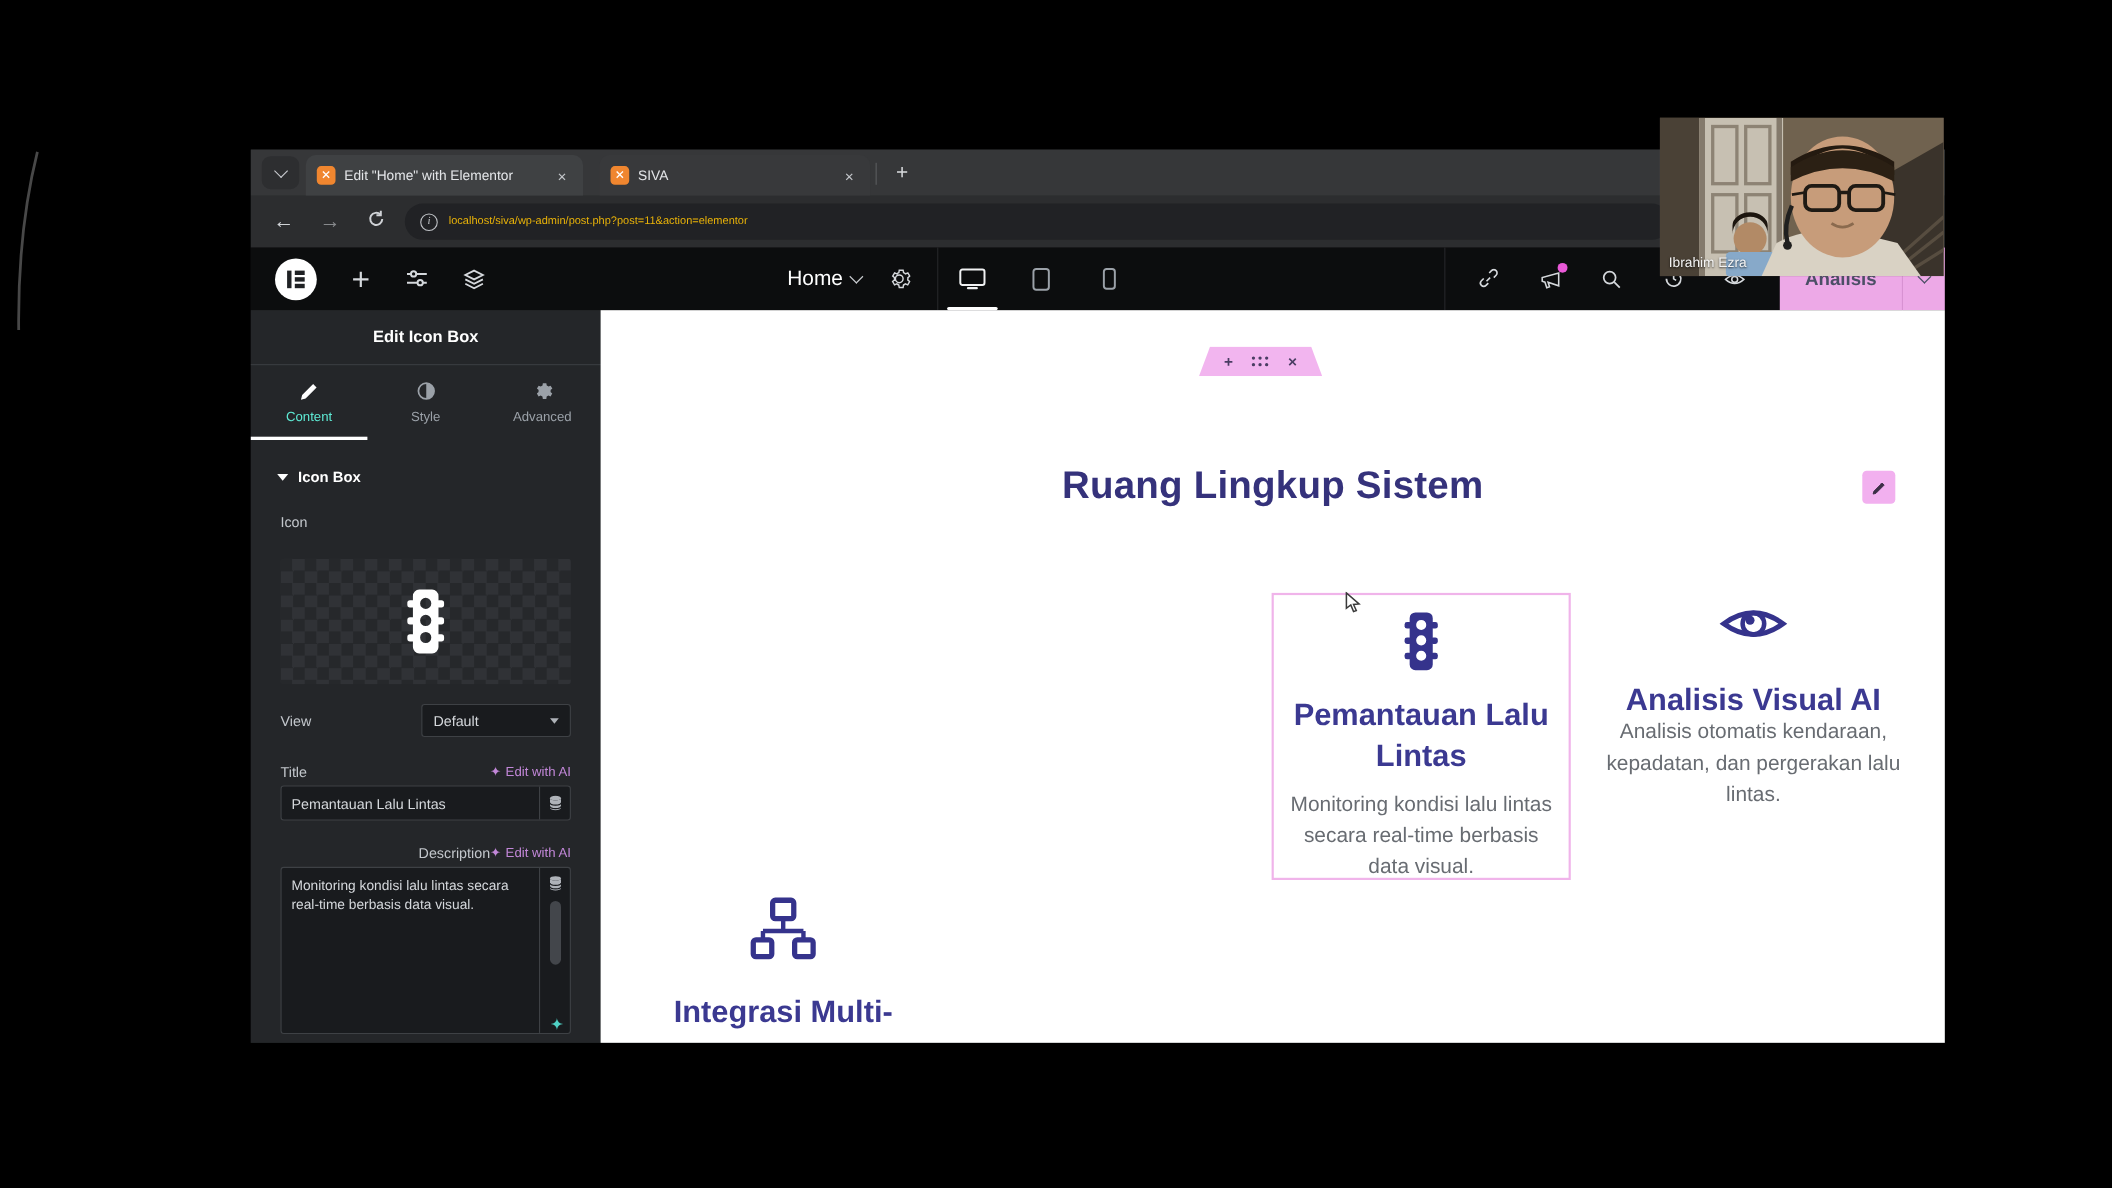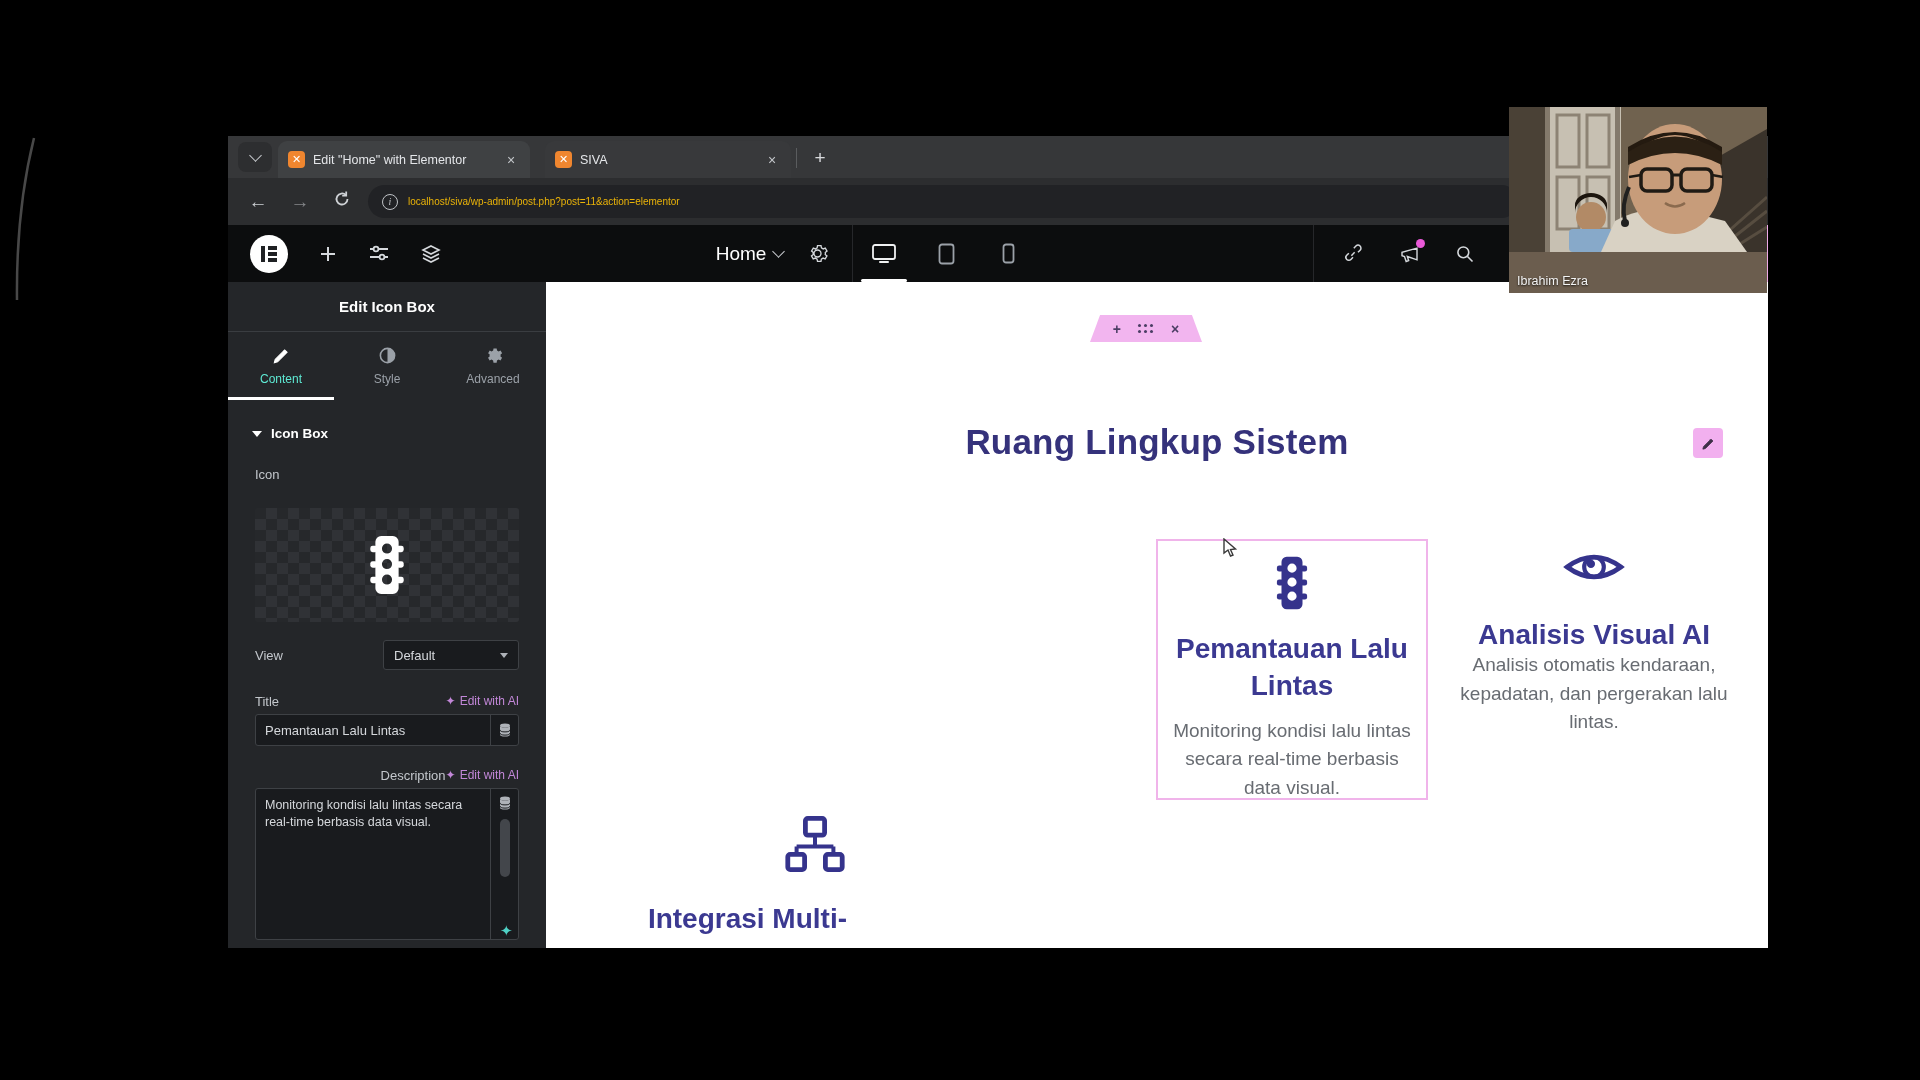--- a/index.html
+++ b/index.html
@@ -125,28 +125,28 @@
 
   .icon-box { text-align:center; }
   .ib-title { font-weight:bold; color:#3b3991; }
   .ib-desc { color:#686c72; }
   #ibox1 { left:610px; top:257px; width:272px; height:261px; border:2px solid #f0b4ea; padding-top:14px; }
   #ibox1 .ib-title { font-size:28px; line-height:1.32; margin-top:16px; }
   #ibox1 .ib-desc  { font-size:19px; line-height:1.5; margin:12px 14px 0; }
   #ibox2 { left:902px; top:263px; width:292px; }
   #ibox2 .ib-title { font-size:28px; margin-top:26px; }
   #ibox2 .ib-desc  { font-size:19px; line-height:1.5; margin-top:0; }
-  #ibox3 { left:31px; top:533px; width:270px;text-align:right; }
+  #ibox3 { left:31px; top:533px; width:270px; }
   #ibox4 { left:323px; top:533px; width:270px; }
   #ibox3 .ib-title, #ibox4 .ib-title { font-size:28px; line-height:1.55; margin-top:20px; }
 
   #mouse-cursor { left:676px; top:256px; }
 
   
-  #webcam { left:1509px; top:107px; width:258px; height:186px; z-index:40; overflow:hidden; background:#6b5d4e; }
+  #webcam { left:1509px; top:107px; width:258px; height:144px; z-index:40; overflow:hidden; background:#6b5d4e; }
   #webcam-name { position:absolute; left:8px; bottom:5px; color:#f4f4f4; font-size:12.5px;
     text-shadow:0 1px 2px rgba(0,0,0,.8); }
 </style>
 </head>
 <body>
 
 <div id="stage">
 
   <svg id="left-curve" class="abs" width="60" height="200">
     <path d="M34,18 Q16,90 17,180" stroke="#6f6f6f" stroke-width="2.5" fill="none" opacity="0.65"></path>

